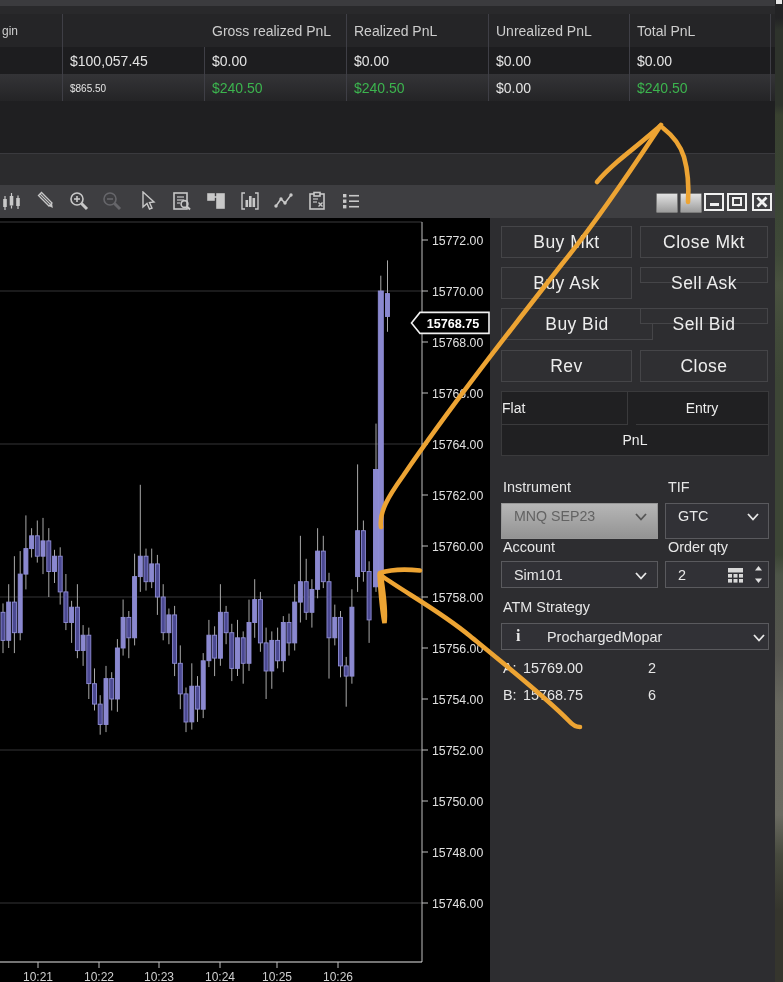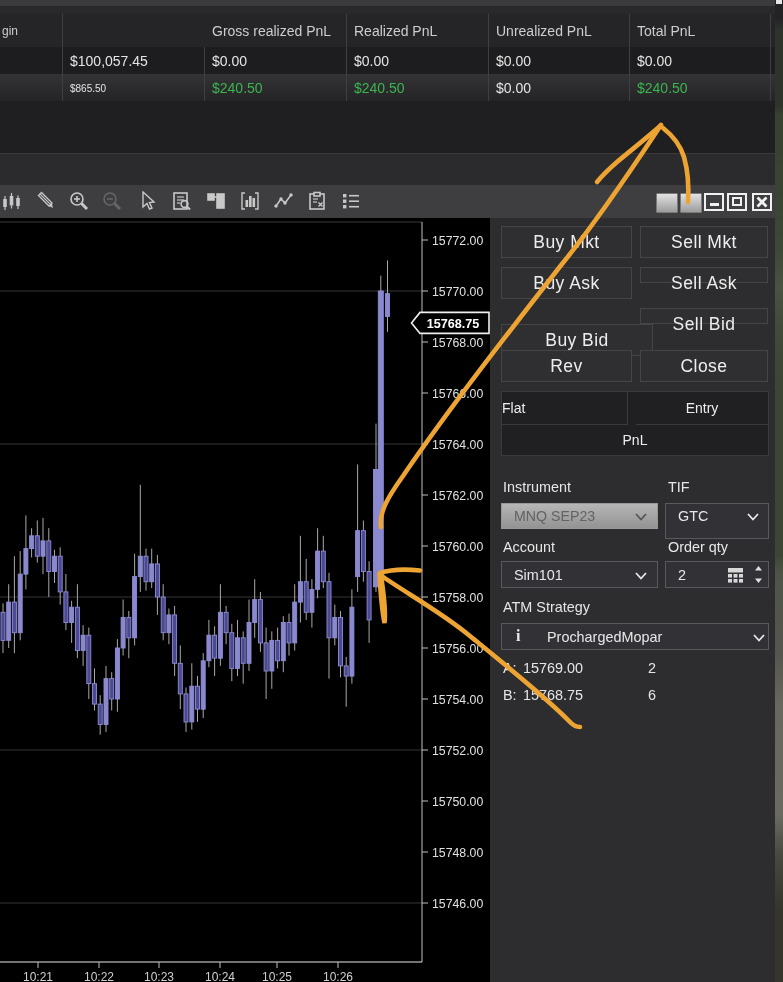--- a/index.html
+++ b/index.html
@@ -351,36 +351,36 @@
 <text x="277" y="763" fill="#d0d0d0" font-size="12" text-anchor="middle">10:25</text>
 <line x1="338" y1="744" x2="338" y2="750" stroke="#c0c0c0" stroke-width="1"></line>
 <text x="338" y="763" fill="#d0d0d0" font-size="12" text-anchor="middle">10:26</text>
 <path d="M420 94.4 L489 94.4 L489 115.4 L420 115.4 L411.5 104.9 Z" fill="#000" stroke="#f0f0f0" stroke-width="1.6"></path>
 <text x="453" y="109.9" fill="#ffffff" font-size="12.6" font-weight="bold" text-anchor="middle">15768.75</text>
 </svg>
 </div>
 
 <div class="abs" style="left:490px;top:218px;width:293px;height:764px;background:#2d2d30">
 <div class="btn" style="left:11px;top:8px;width:131px;height:32px;line-height:30px">Buy Mkt</div>
-<div class="btn" style="left:150px;top:8px;width:128px;height:32px;line-height:30px">Sell Mkt</div>
+<div class="btn" style="left:150px;top:8px;width:128px;height:32px;line-height:30px">Close Mkt</div>
 <div class="btn" style="left:11px;top:49px;width:131px;height:32px;line-height:30px">Buy Ask</div>
 <div class="btn" style="left:150px;top:49px;width:128px;height:16px;line-height:30px">Sell Ask</div>
-<div class="btn" style="left:11px;top:106px;width:152px;height:32px;line-height:30px">Buy Bid</div>
+<div class="btn" style="left:11px;top:90px;width:152px;height:32px;line-height:30px">Buy Bid</div>
 <div class="btn" style="left:150px;top:90px;width:128px;height:16px;line-height:30px">Sell Bid</div>
 <div class="btn" style="left:150px;top:132px;width:128px;height:32px;line-height:30px">Close</div>
 <div class="btn" style="left:11px;top:132px;width:131px;height:32px;line-height:30px">Rev</div>
 
 <div class="abs" style="left:11px;top:173px;width:268px;height:65px;background:#202022;border:1px solid #3a3a3c;box-sizing:border-box">
 <div class="abs" style="left:0;top:0;width:126px;height:33px;border-right:1px solid #3a3a3c;border-bottom:1px solid #3a3a3c;box-sizing:border-box;color:#ededed;font-size:14px;text-align:left;line-height:32px">Flat</div>
 <div class="abs" style="left:134px;top:0;width:132px;height:33px;border-bottom:1px solid #3a3a3c;box-sizing:border-box;color:#ededed;font-size:14px;text-align:center;line-height:32px">Entry</div>
 <div class="abs" style="left:0;top:33px;width:266px;height:30px;color:#ededed;font-size:14px;text-align:center;line-height:30px">PnL</div>
 </div>
 <div class="lbl" style="left:13px;top:261px">Instrument</div>
 <div class="lbl" style="left:178px;top:261px">TIF</div>
-<div class="abs" style="left:11px;top:285px;width:157px;height:26px;background:linear-gradient(#b6b6b6,#939393);border:1px solid #979797;box-sizing:border-box">
+<div class="abs" style="left:11px;top:285px;width:157px;height:36px;background:linear-gradient(#b6b6b6,#939393);border:1px solid #979797;box-sizing:border-box">
   <span style="position:absolute;left:12px;top:4px;color:#636363;font-size:14.2px">MNQ SEP23</span>
   <svg width="12" height="8" style="position:absolute;right:10px;top:9px">
         <path d="M1 1 L6 6.5 L11 1" stroke="#555" stroke-width="1.8" fill="none"></path>
       </svg>
 </div>
 <div class="combo" style="left:175px;top:285px;width:104px;height:36px">
   <span style="position:absolute;left:12px;top:4px">GTC</span>
   <svg width="12" height="8" style="position:absolute;right:9px;top:9px">
         <path d="M1 1 L6 6.5 L11 1" stroke="#e8e8e8" stroke-width="1.8" fill="none"></path>
       </svg>

